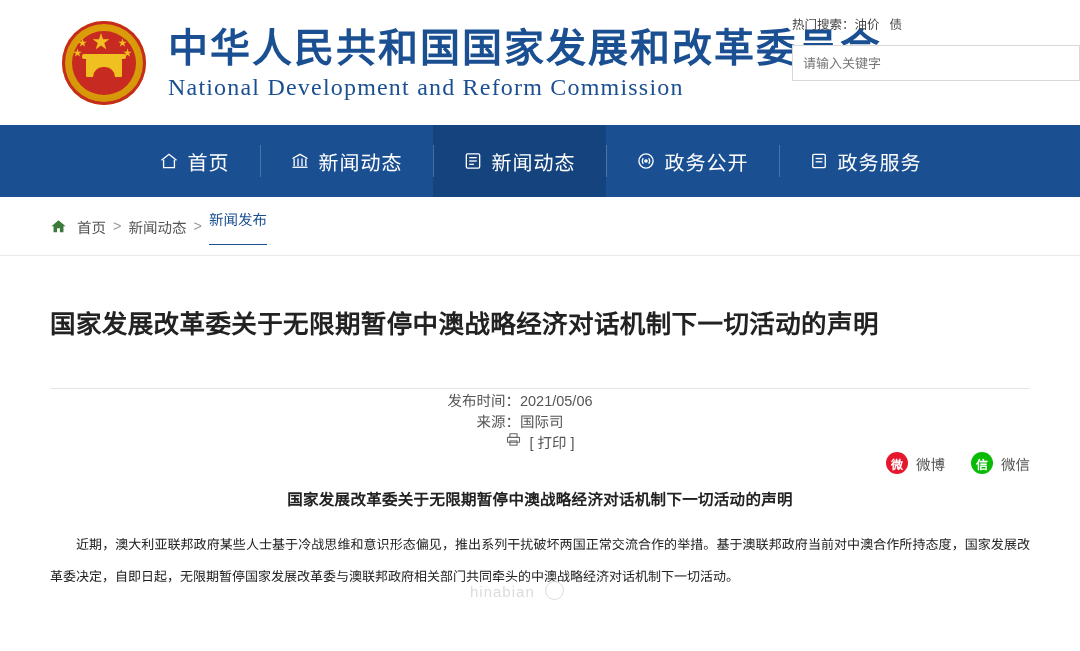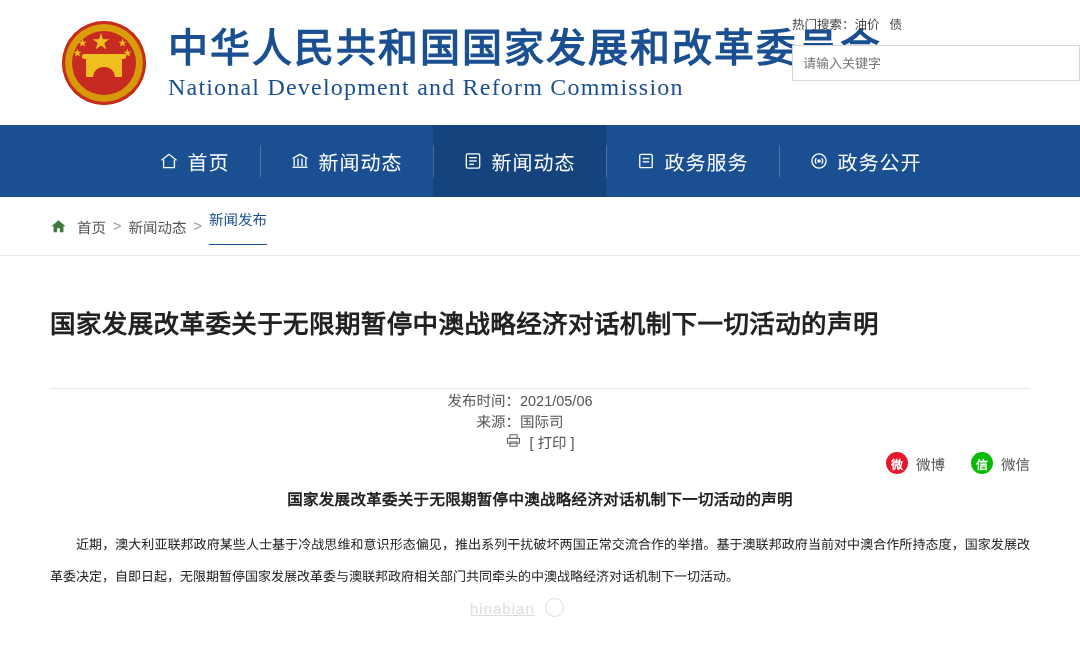--- a/index.html
+++ b/index.html
@@ -242,26 +242,25 @@
     letter-spacing: 0.4px;
     line-height: 40px;
     padding-top: 48px;
     padding-bottom: 44px;
     border-bottom: 1px solid #e6e6e6;
     white-space: nowrap;
   }
   .watermark {
     position: absolute;
     left: 470px;
-    top: 342px;
+    top: 325px;
     font-size: 15px;
     color: #dcdcdc;
     letter-spacing: 1px;
     pointer-events: none;
-    text-decoration: underline;
   }
   .watermark .wm-circle {
     display: inline-block;
     width: 17px; height: 17px;
     border: 1.5px solid #dcdcdc;
     border-radius: 50%;
     vertical-align: -3px;
     margin-left: 10px;
   }
 
@@ -269,21 +268,21 @@
     display: flex;
     align-items: center;
     height: 74px;
     font-size: 14.5px;
     color: #555;
     flex-direction: column;
   }
   .meta-item { margin-right: 40px; white-space: nowrap; }
   .print-link {
     display: flex;
-    align-items: flex-end;
+    align-items: flex-start;
     gap: 7px;
     color: #555;
     text-decoration: none;
     white-space: nowrap;
   }
   .share-group {
     margin-left: auto;
     display: flex;
     align-items: center;
     gap: 26px;
@@ -396,38 +395,38 @@
             <path d="M7.5 12 H16.5"></path>
             <path d="M7.5 16 H13"></path>
         </svg>
       </span>
       <span>新闻动态</span>
     </div>
 
     <div class="nav-item">
       <span class="nav-icon">
         <svg width="20" height="20" viewBox="0 0 24 24" fill="none" stroke="#ffffff" stroke-width="1.6">
-          <rect x="4.5" y="4" width="15" height="16" rx="1.5"></rect>
-            <path d="M8 9 H16"></path>
-            <path d="M8 13 H16"></path>
-        </svg>
-      </span>
-      <span>政务服务</span>
-    </div>
-
-    <div class="nav-item">
-      <span class="nav-icon">
-        <svg width="20" height="20" viewBox="0 0 24 24" fill="none" stroke="#ffffff" stroke-width="1.6">
           <circle cx="12" cy="12" r="8.5"></circle>
             <circle cx="12" cy="12" r="2.2" fill="#ffffff" stroke="none"></circle>
           <path d="M8.8 15.2 C7.2 13.6 7.2 10.4 8.8 8.8"></path>
             <path d="M15.2 8.8 C16.8 10.4 16.8 13.6 15.2 15.2"></path>
         </svg>
       </span>
       <span>政务公开</span>
+    </div>
+
+    <div class="nav-item">
+      <span class="nav-icon">
+        <svg width="20" height="20" viewBox="0 0 24 24" fill="none" stroke="#ffffff" stroke-width="1.6">
+          <rect x="4.5" y="4" width="15" height="16" rx="1.5"></rect>
+            <path d="M8 9 H16"></path>
+            <path d="M8 13 H16"></path>
+        </svg>
+      </span>
+      <span>政务服务</span>
     </div>
 
   </div>
 </div>
 
 <div class="breadcrumb-band">
   <span class="home-ico">
     <svg width="17" height="17" viewBox="0 0 24 24" fill="#3c7a3c">
       <path d="M12 3 L22 11.5 H19 V20 H14 V14.5 H10 V20 H5 V11.5 H2 Z"></path>
     </svg>

